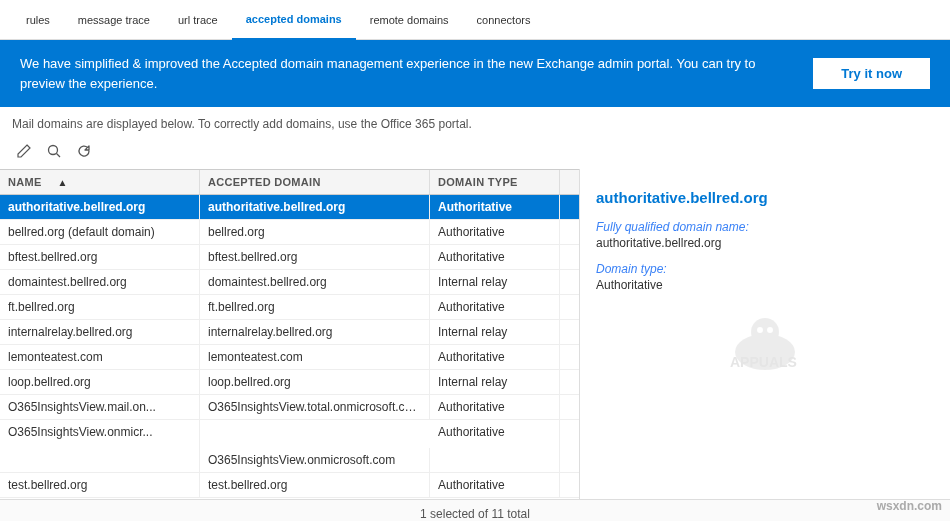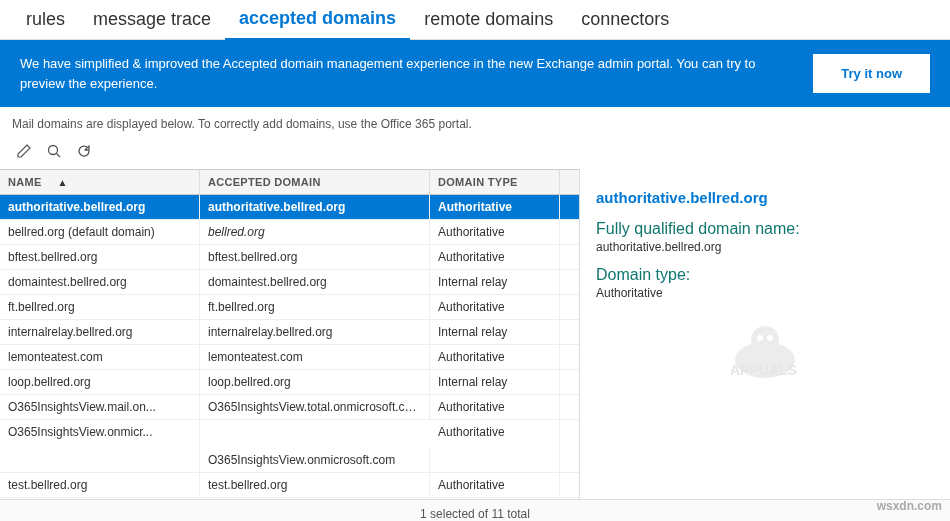--- a/index.html
+++ b/index.html
@@ -19,39 +19,40 @@
       align-items: center;
       padding: 0 12px;
       border-bottom: 1px solid #ddd;
       background: #fff;
       height: 40px;
     }
     .nav-item {
       padding: 10px 14px;
       cursor: pointer;
       color: #333;
-      font-size: 18px;
+      font-size: 11px;
       text-decoration: none;
       white-space: nowrap;
       height: 40px;
       display: flex;
       align-items: center;
     }
     .nav-item.active {
       color: #0078d4;
       border-bottom: 2px solid #0078d4;
       font-weight: 600;
     }
 
     
     .banner {
       background: #0078d4;
       color: #fff;
       padding: 14px 20px;
       display: flex;
+      align-items: center;
       justify-content: space-between;
       gap: 16px;
     }
     .banner-text {
       font-size: 13px;
       line-height: 1.5;
       flex: 1;
     }
     .banner-button {
       background: #fff;
@@ -161,23 +162,24 @@
       padding: 20px 16px;
       background: #fff;
     }
     .detail-title {
       font-size: 15px;
       font-weight: 600;
       color: #0078d4;
       margin-bottom: 14px;
     }
     .detail-label {
-      font-size: 16px;
-      color: #0f766e;
+      font-size: 12px;
+      color: #3b82f6;
       margin-bottom: 2px;
+      font-style: italic;
     }
     .detail-value {
       font-size: 12px;
       color: #333;
       margin-bottom: 12px;
     }
 
     
     .footer {
       text-align: center;
@@ -197,20 +199,21 @@
       color: #aaa;
       font-weight: bold;
     }
   </style>
 </head>
 <body>
 
 <div class="nav-bar">
   <a class="nav-item">rules</a>
   <a class="nav-item">message trace</a>
+  <a class="nav-item">url trace</a>
   <a class="nav-item active">accepted domains</a>
   <a class="nav-item">remote domains</a>
   <a class="nav-item">connectors</a>
 </div>
 
 <div class="banner">
   <span class="banner-text">We have simplified &amp; improved the Accepted domain management experience in the new Exchange admin portal. You can try to preview the experience.</span>
   <button class="banner-button">Try it now</button>
 </div>
 
@@ -255,21 +258,21 @@
     <div class="table-body" id="table-body">
 
     <div class="table-row selected">
           <div class="td bold">authoritative.bellred.org</div>
           <div class="td bold" style="overflow: hidden; text-overflow: ellipsis; white-space: nowrap;">authoritative.bellred.org</div>
           <div class="td bold">Authoritative</div>
           <div class="td"></div>
         </div>
         <div class="table-row">
           <div class="td">bellred.org (default domain)</div>
-          <div class="td" style="overflow: hidden; text-overflow: ellipsis; white-space: nowrap; font-style: italic;">bellred.org</div>
+          <div class="td" style="overflow: hidden; text-overflow: ellipsis; white-space: nowrap;">bellred.org</div>
           <div class="td">Authoritative</div>
           <div class="td"></div>
         </div>
         <div class="table-row">
           <div class="td">bftest.bellred.org</div>
           <div class="td" style="overflow: hidden; text-overflow: ellipsis; white-space: nowrap;">bftest.bellred.org</div>
           <div class="td">Authoritative</div>
           <div class="td"></div>
         </div>
         <div class="table-row">

